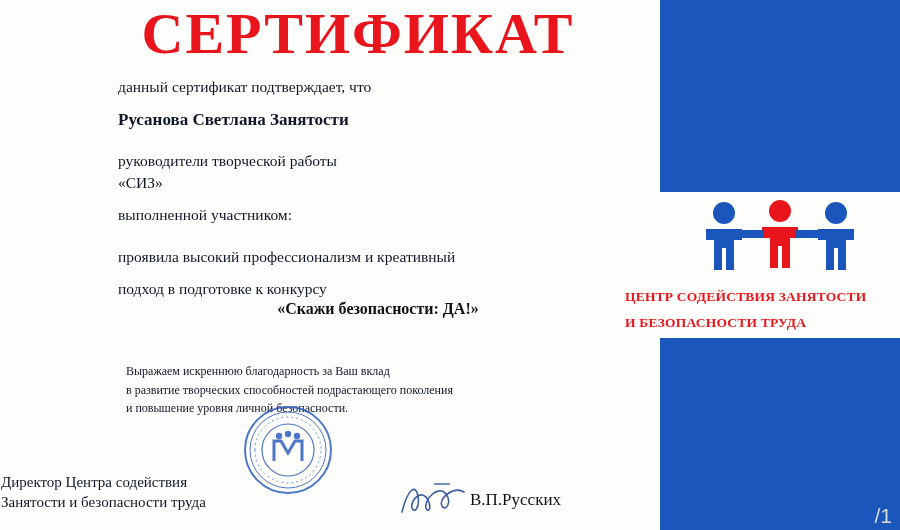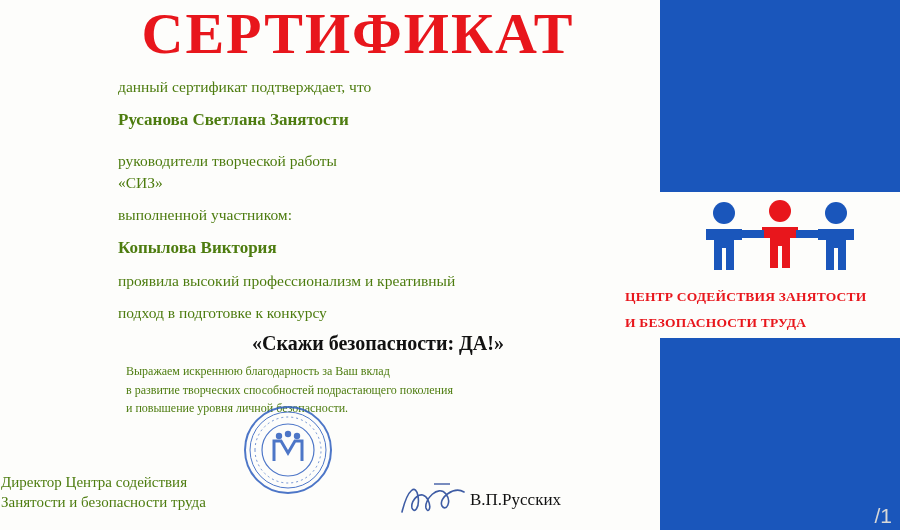--- a/index.html
+++ b/index.html
@@ -56,41 +56,40 @@
   #body-text {
     position: absolute;
     left: 118px;
     top: 76px;
     width: 520px;
     color: #111111;
   }
   .line {
     font-size: 15.5px;
     line-height: 1.42;
-    color: #4d7c0f;
+    color: #0f172a;
     white-space: nowrap;
   }
   .line.bold {
     font-weight: bold;
     font-size: 17px;
   }
   .spacer-sm { height: 10px; }
   .spacer-lg { height: 18px; }
 
   
   #theme {
     position: absolute;
     left: 118px;
     top: 300px;
     width: 520px;
     text-align: center;
     font-weight: bold;
-    font-size: 20px;
+    font-size: 16px;
     color: #111111;
-    margin-top: 32px;
   }
   
   #gratitude {
     position: absolute;
     left: 126px;
     top: 362px;
     width: 520px;
   }
   #gratitude .line {
     font-size: 12px;
@@ -179,21 +178,20 @@
   <div id="body-text">
     <div class="line">данный сертификат подтверждает, что</div>
     <div class="spacer-sm"></div>
     <div class="line bold">Русанова Светлана Занятости</div>
     <div class="spacer-lg"></div>
     <div class="line">руководители творческой работы</div>
     <div class="line">«СИЗ»</div>
     <div class="spacer-sm"></div>
     <div class="line">выполненной участником:</div>
     <div class="spacer-sm"></div>
-    <div class="line bold">Копылова Виктория</div>
     <div class="spacer-sm"></div>
     <div class="line">проявила высокий профессионализм и креативный</div>
     <div class="spacer-sm"></div>
     <div class="line">подход в подготовке к конкурсу</div>
   </div>
 
   <div id="theme">«Скажи безопасности: ДА!»</div>
 
   <div id="gratitude">
     <div class="line">Выражаем искреннюю благодарность за Ваш вклад</div>

